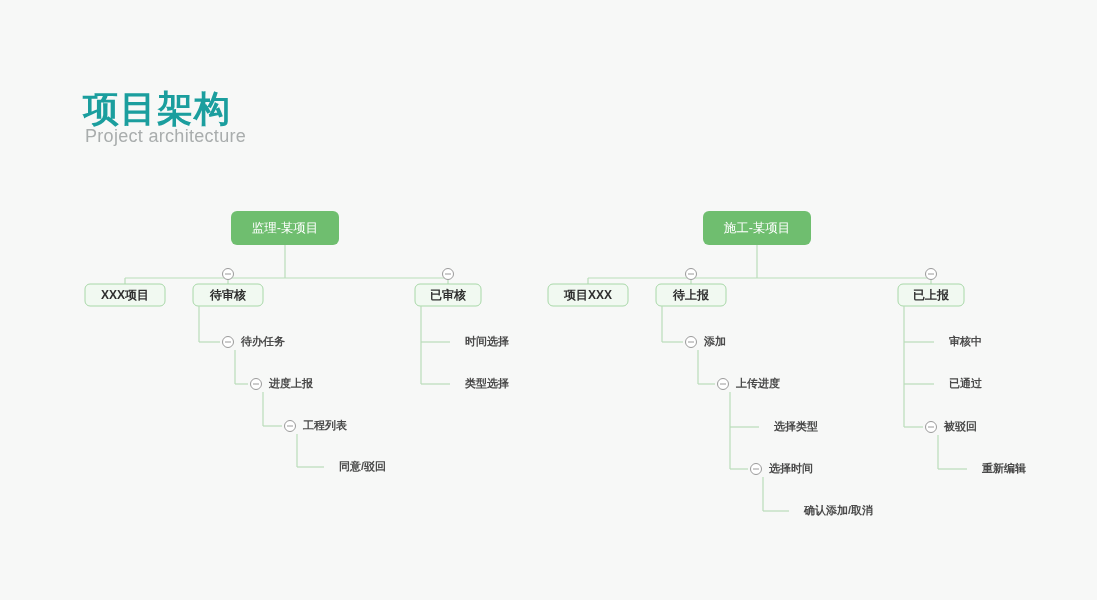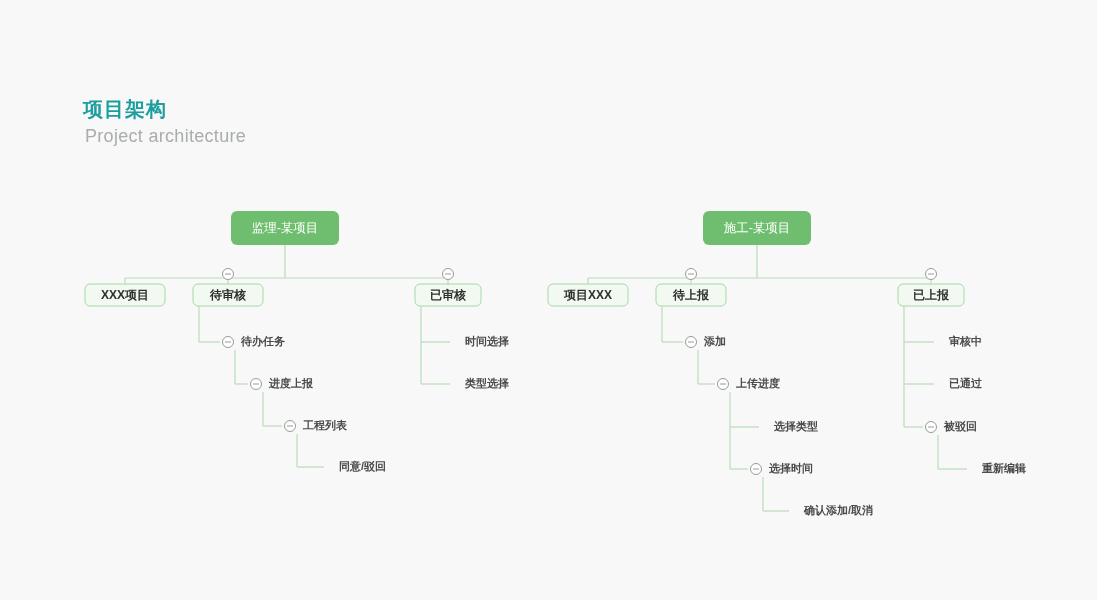--- a/index.html
+++ b/index.html
@@ -37,21 +37,21 @@
     font-weight: bold;
     color: #ddeded;
     letter-spacing: -2px;
     line-height: 56px;
     user-select: none;
   }
   .header .title {
     position: absolute;
     left: 1px;
     top: 40px;
-    font-size: 20px;
+    font-size: 36px;
     font-weight: bold;
     color: #1b9e9e;
     letter-spacing: 1px;
     line-height: 34px;
     white-space: nowrap;
   }
   .header .subtitle {
     position: absolute;
     left: 3px;
     top: 76px;

